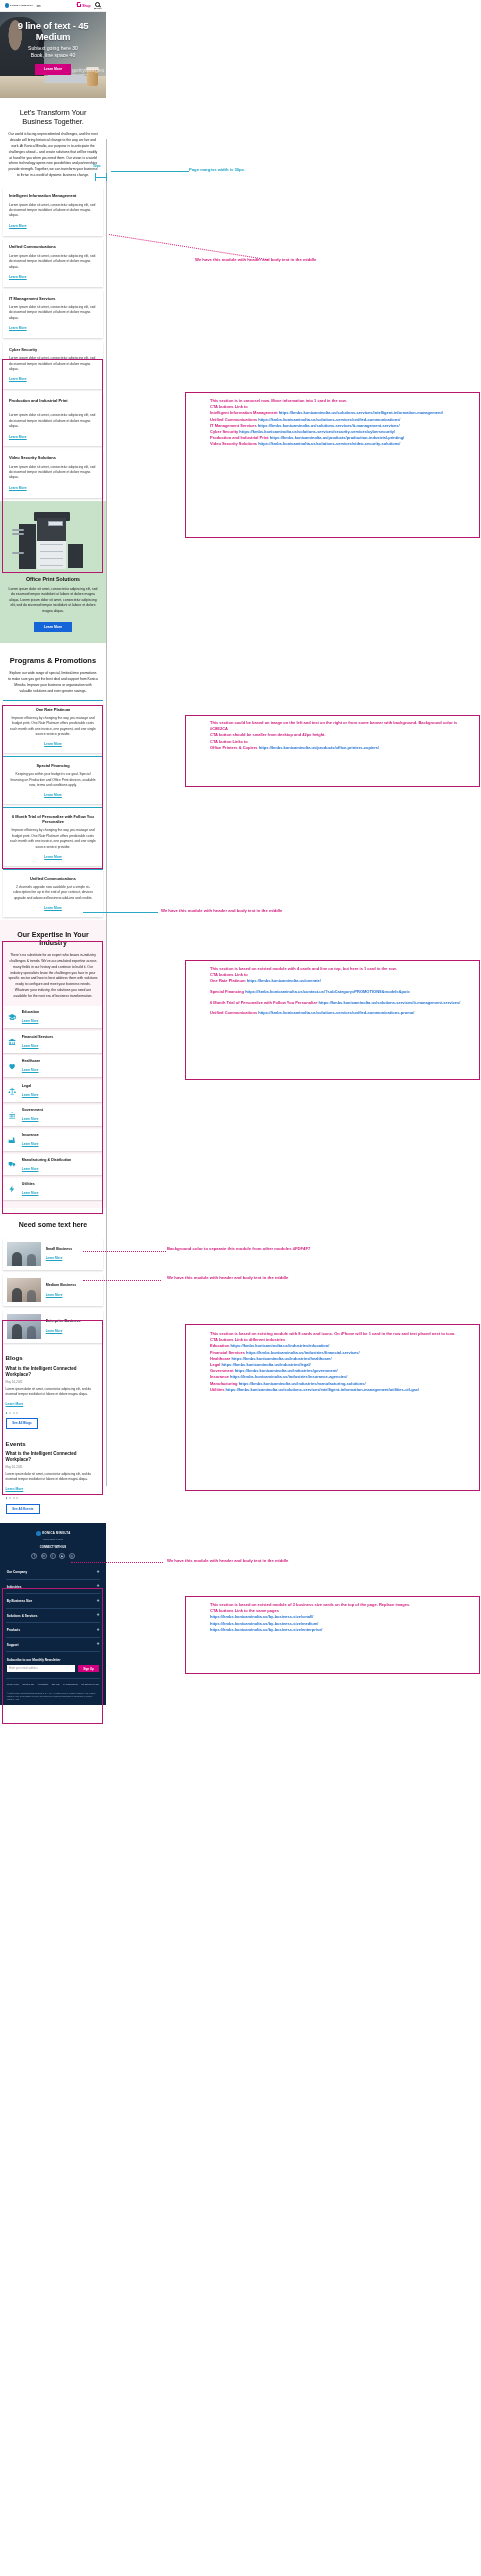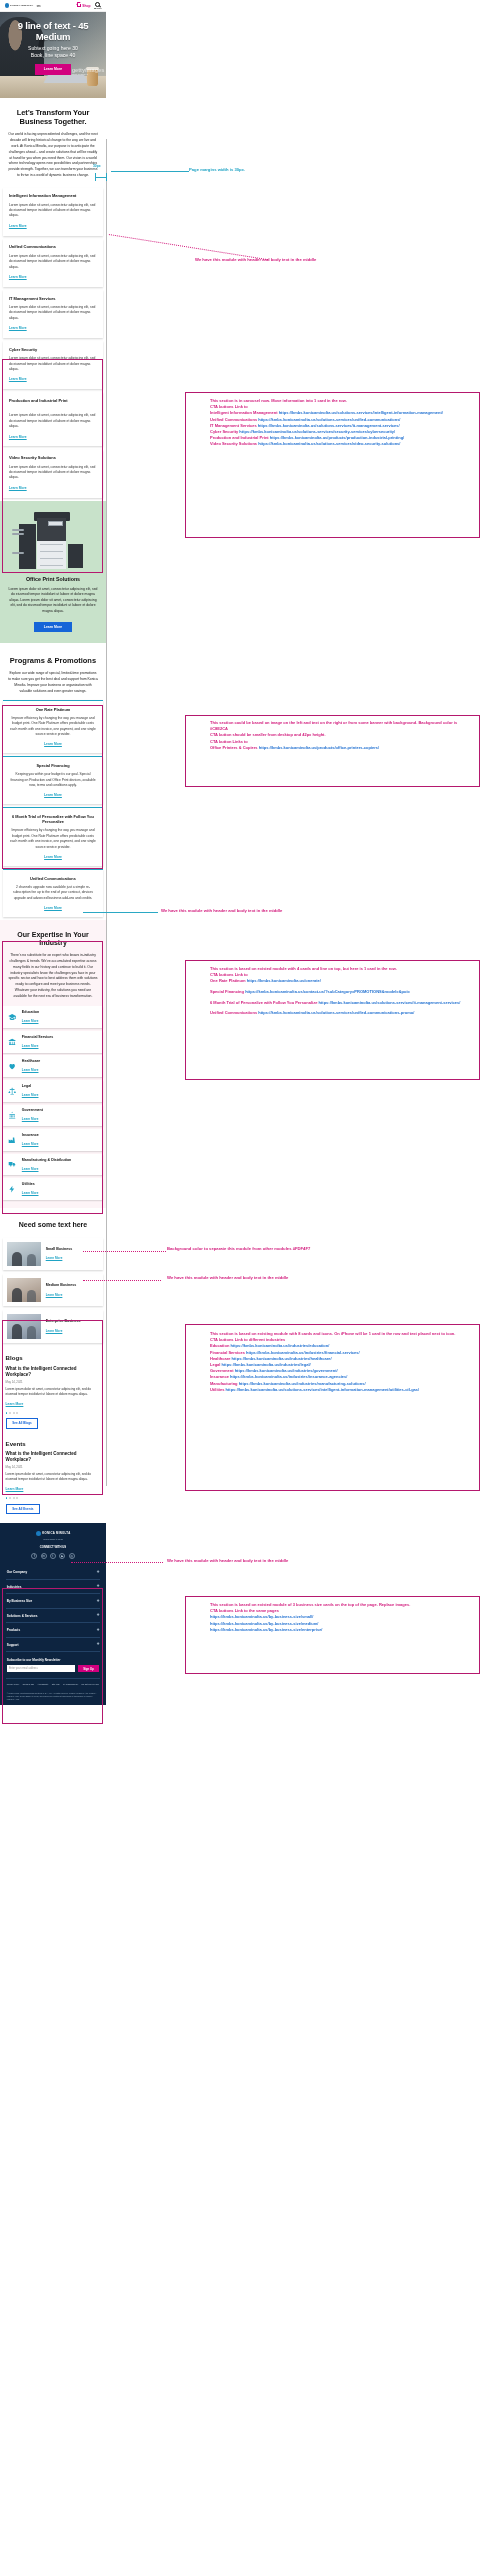--- a/index.html
+++ b/index.html
@@ -46,21 +46,21 @@
   .hero .phone { position:absolute; left:39px; top:24.5px; width:5px; height:11px; background:#1d2126; border-radius:1.1px; transform:rotate(12deg);}
   .hero-txt { position:absolute; inset:0; display:flex; flex-direction:column; align-items:center; justify-content:flex-start; padding-top:9px; text-align:center; }
   .hero-h { color:#fff; font-size:9.5px; font-weight:bold; line-height:1.12; letter-spacing:-0.2px; text-shadow:0 0.6px 1.1px rgba(0,0,0,.35); }
   .hero-sub { color:#fff; font-size:5.1px; line-height:1.35; margin-top:2.8px; text-shadow:0 0.6px 1.1px rgba(0,0,0,.35); }
   .btn-pink { display:inline-block; background:#d2007f; color:#fff; font-size:3.4px; font-weight:bold; padding:3.3px 9px; margin-top:5px; }
   .getty { position:absolute; right:1.7px; bottom:23.4px; color:rgba(255,255,255,.55); font-size:5.6px; font-weight:bold; }
   .getty small { display:block; font-size:2.2px; letter-spacing:0.3px;}
 
   
   .intro { padding:11px 7.8px 9px; text-align:center; }
-  .intro h2 { font-size:7.5px; line-height:1.18; font-weight:bold; color:#111; letter-spacing:-0.1px;}
+  .intro h2 { font-size:7.5px; line-height:1.18; font-weight:normal; color:#111; letter-spacing:-0.1px;}
   .intro p { font-size:3.4px; line-height:1.7; color:#222; margin-top:5.6px; }
 
   
   .svc { padding:0 3.3px; }
   .card { background:#fff; box-shadow:0 0.6px 1.7px rgba(0,0,0,.16); padding:5.6px 5.6px 6.7px; margin-bottom:3.3px; }
   .card h3 { font-size:4px; font-weight:bold; color:#111; line-height:1.35; }
   .card p { font-size:3.3px; line-height:1.65; color:#333; margin-top:3.9px; }
   .lm { display:inline-block; margin-top:4.5px; font-size:3.3px; font-weight:bold; color:#1fa3c4; text-decoration:underline; }
   .card.tall p { margin-top:10px; }
 

